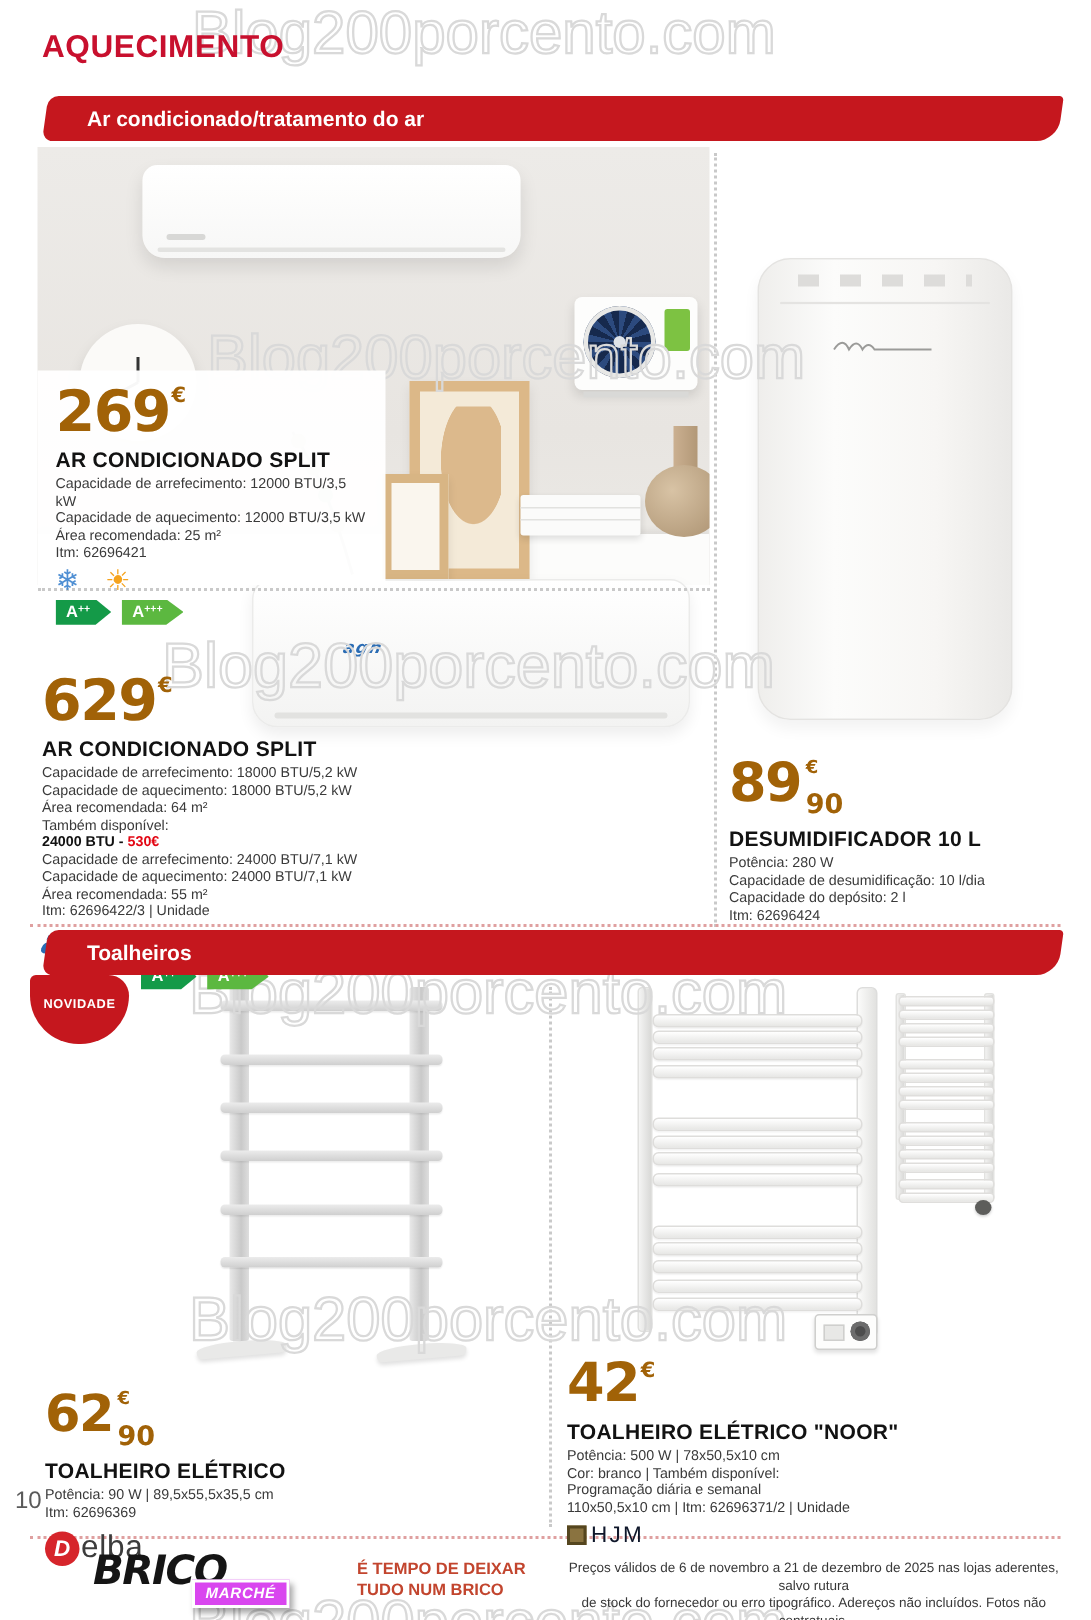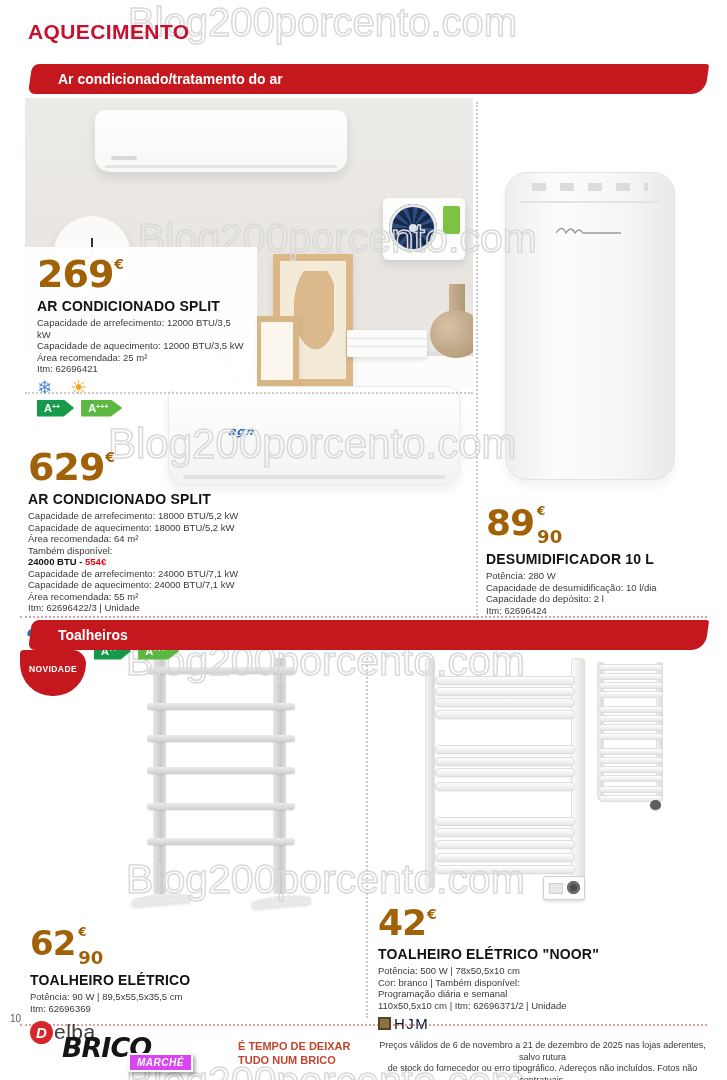--- a/index.html
+++ b/index.html
@@ -135,21 +135,21 @@
   .ctrl .scr{position:absolute;left:5px;top:6px;width:12px;height:9px;background:#e8e8e6;border:1px solid #cfcfcd;}
   .rad-small{position:absolute;left:597px;top:662px;width:66px;height:150px;z-index:1;}
   .rad-small .railv{position:absolute;top:0;width:5px;height:136px;background:linear-gradient(90deg,#f2f2f1,#d8d8d6);border:1px solid #e2e2e0;border-radius:2px;}
   .sbar{position:absolute;left:2px;width:62px;height:5px;background:linear-gradient(#ffffff,#e6e6e4);border:1px solid #dfdedc;border-radius:3px;}
   .rad-small .knob{position:absolute;right:2px;top:138px;width:11px;height:10px;border-radius:50%;background:#5d5d5b;box-shadow:0 1px 2px rgba(0,0,0,.2);}
 
   
   .pblock{position:absolute;z-index:5;}
 
   
-  .pagenum{position:absolute;left:10px;top:1013px;font-size:10px;color:#5a5a5a;z-index:6;}
+  .pagenum{position:absolute;left:10px;top:992px;font-size:16px;color:#5a5a5a;z-index:6;}
   .brico{position:absolute;left:62px;top:1032px;z-index:6;width:140px;height:40px;}
   .brico .main{font-family:"DejaVu Sans",sans-serif;font-size:27px;font-style:italic;font-weight:800;color:#151515;letter-spacing:-1px;}
   .brico .sub{position:absolute;left:66px;top:21px;background:#d946ef;color:#fff;font-style:italic;font-weight:700;
               font-size:10px;letter-spacing:.5px;padding:2px 7px;border:2px solid #fff;box-shadow:2px 3px 4px rgba(0,0,0,.35);}
   .tagline{position:absolute;left:238px;top:1040px;z-index:6;color:#c2452e;font-weight:800;font-size:11px;line-height:13.5px;}
   .legal{position:absolute;left:370px;top:1040px;width:345px;z-index:6;font-size:9px;line-height:11.5px;color:#383838;text-align:center;}
 </style>
 </head>
 <body>
 
@@ -243,21 +243,21 @@
     <div class="price" style="font-size:38px;">
       <span class="p-int">629</span>
       <span class="p-cur">€</span>
     </div>
     <div class="pname">AR CONDICIONADO SPLIT</div>
     <div class="spec">Capacidade de arrefecimento: 18000 BTU/5,2 kW</div>
     <div class="spec">Capacidade de aquecimento: 18000 BTU/5,2 kW</div>
     <div class="spec">Área recomendada: 64 m²</div>
     <div class="spec">Também disponível:</div>
     <div class="spec b">
-      <span>24000 BTU - </span><span class="alt-price">554€</span>
+      <span>24000 BTU - </span><span class="alt-price">530€</span>
     </div>
     <div class="spec">Capacidade de arrefecimento: 24000 BTU/7,1 kW</div>
     <div class="spec">Capacidade de aquecimento: 24000 BTU/7,1 kW</div>
     <div class="spec">Área recomendada: 55 m²</div>
     <div class="spec">Itm: 62696422/3 | Unidade</div>
     <div style="margin-top:2px;display:flex;gap:22px;align-items:center;">
       <span class="agn" style="font-size:22px;">agn</span>
       <span class="ico snow">❄</span>
       <span class="ico sun">☀</span>
     </div>

